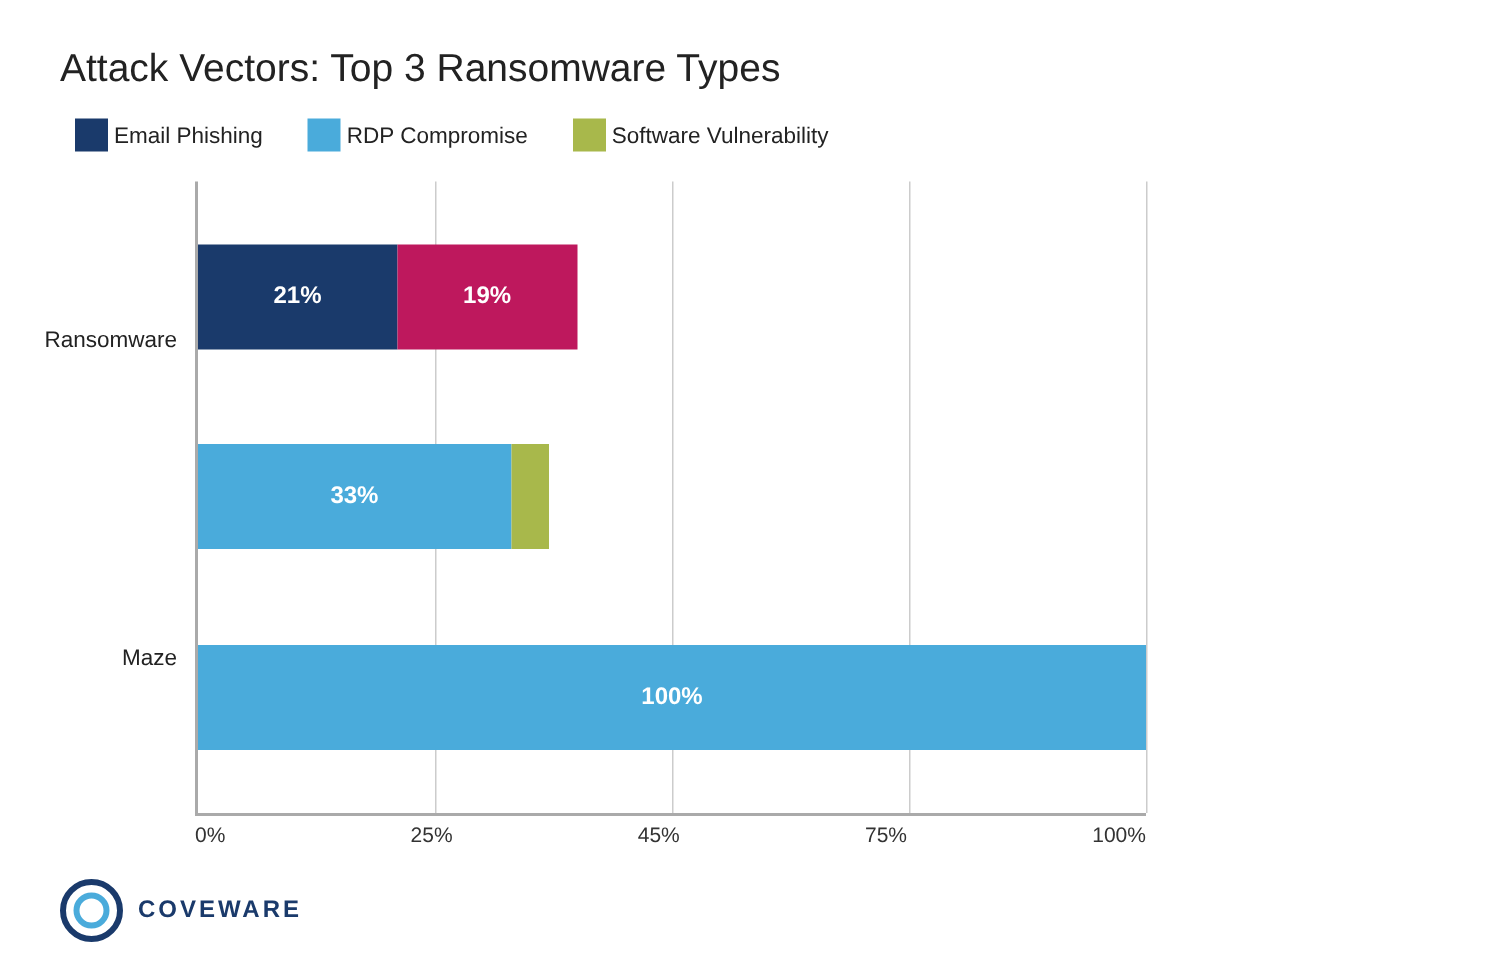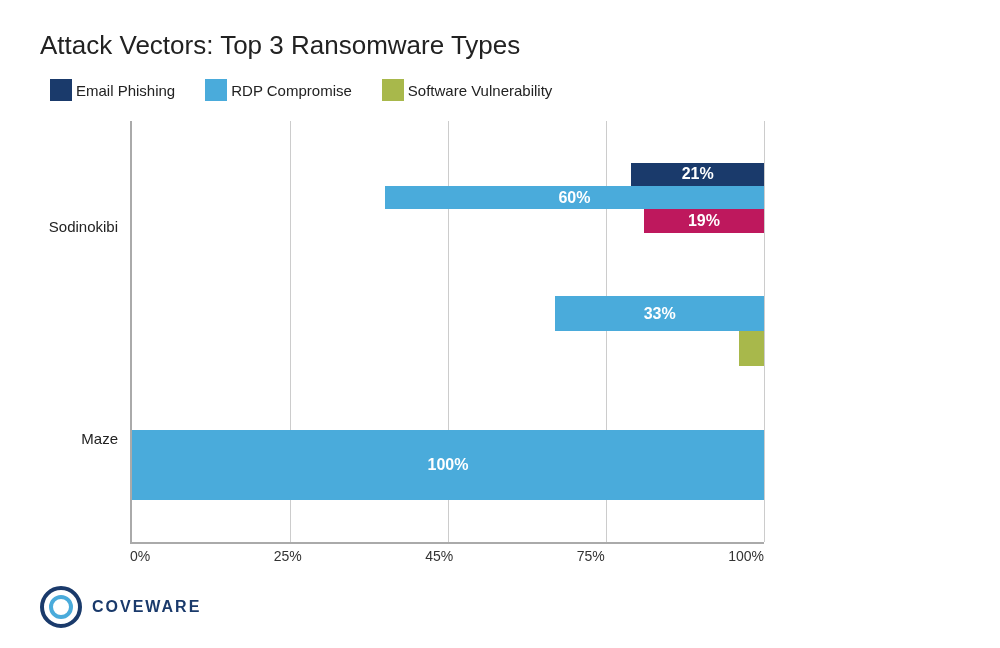--- a/index.html
+++ b/index.html
@@ -94,23 +94,23 @@
     .bars-rows {
       position: absolute;
       top: 0; left: 0; right: 0; bottom: 0;
       display: flex;
       flex-direction: column;
       justify-content: space-around;
       padding: 10px 0;
     }
     .bar-row {
       display: flex;
-      flex-direction: column;
+      flex-direction: row;
       height: 70px;
-      align-items: flex-end;
+      align-items: flex-start;
     }
     .bar-segment {
       height: 100%;
       display: flex;
       align-items: center;
       justify-content: center;
       font-size: 16px;
       font-weight: bold;
       color: #fff;
     }
@@ -162,35 +162,34 @@
       </div>
       <div class="legend-item">
         <span class="legend-swatch" style="background: rgb(168, 184, 75);"></span>
         <span>Software Vulnerability</span>
       </div>
     </div>
 
   <div class="chart-area">
     <div class="y-axis">
 
-    <div class="y-label">Sodinokibi</div>
+    <div class="y-label">Ransomware</div>
         <div class="y-label">Maze</div>
       </div>
     <div class="bars-and-xaxis">
       <div class="bars-section">
         <div class="gridlines">
             <div class="gridline" style="left: 25%;"></div>
             <div class="gridline" style="left: 50%;"></div>
             <div class="gridline" style="left: 75%;"></div>
             <div class="gridline" style="left: 100%;"></div>
           </div>
         <div class="bars-rows">
             <div class="bar-row">
               <div class="bar-segment" style="width: 21%; background: rgb(26, 58, 107);">21%</div>
-              <div class="bar-segment" style="width: 60%; background: rgb(74, 171, 219);">60%</div>
               <div class="bar-segment" style="width: 19%; background: #be185d;">19%</div>
             </div>
             <div class="bar-row">
               <div class="bar-segment" style="width: 33%; background: rgb(74, 171, 219);">33%</div>
               <div class="bar-segment" style="width: 4%; background: rgb(168, 184, 75);"></div>
             </div>
             <div class="bar-row">
               <div class="bar-segment" style="width: 100%; background: rgb(74, 171, 219);">100%</div>
             </div>
           </div>

